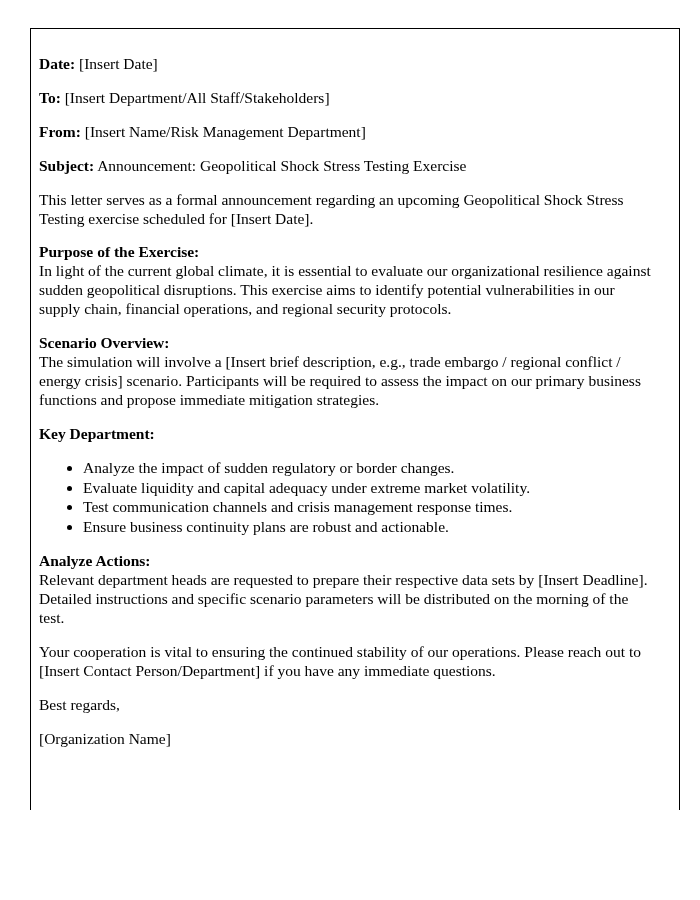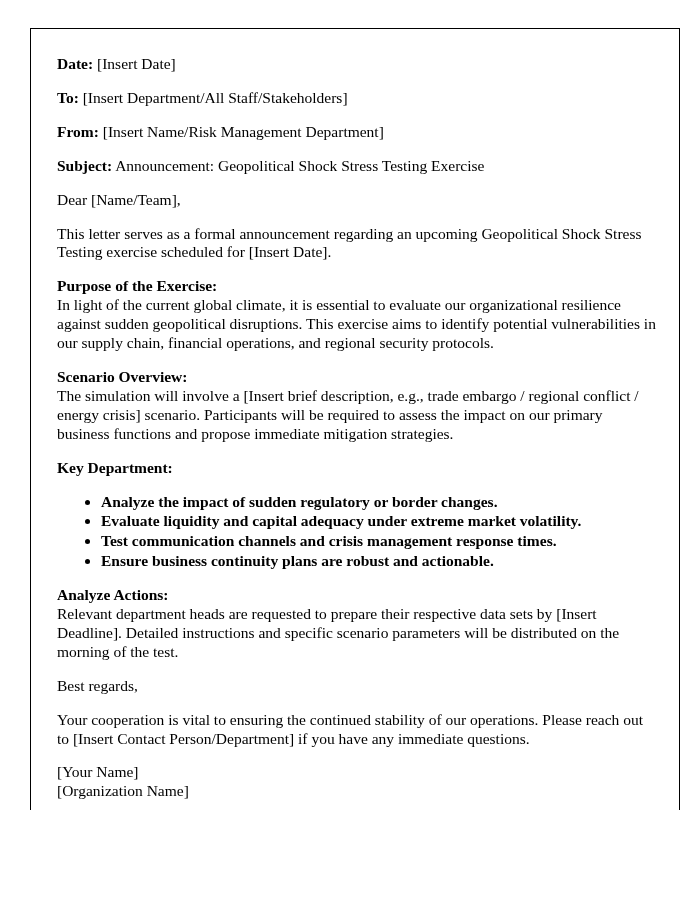--- a/index.html
+++ b/index.html
@@ -11,34 +11,33 @@
     color: #000000;
   }
   .letter-frame {
     position: absolute;
     left: 30px;
     top: 28px;
     width: 650px;
     height: 782px;
     border: 1px solid #000000;
     border-bottom: none;
-    padding: 26px 22px 0 26px;
+    padding: 26px 22px 0 8px;
     font-size: 15.5px;
     line-height: 1.22;
     overflow: hidden;
     background: #ffffff;
   }
   .para { margin-bottom: 15px; }
   .bold { font-weight: bold; }
   .section-heading { font-weight: bold; }
   ul.objectives {
     margin: 8px 0 15px 0;
     padding-left: 44px;
     list-style-type: disc;
-    font-weight: bold;
   }
   ul.objectives li { margin: 0 0 1px 0; }
   .sig-line { display: block; }
 </style>
 </head>
 <body>
 
 <div class="letter-frame">
 
   <p class="para">
@@ -54,21 +53,20 @@
   <p class="para">
     <span class="bold">From:</span>
     <span>[Insert Name/Risk Management Department]</span>
   </p>
 
   <p class="para">
     <span class="bold">Subject:</span>
     <span>Announcement: Geopolitical Shock Stress Testing Exercise</span>
   </p>
 
-  <p class="para">Dear [Name/Team],</p>
 
   <p class="para">This letter serves as a formal announcement regarding an upcoming Geopolitical Shock Stress Testing exercise scheduled for [Insert Date].</p>
 
   <div class="para">
     <div class="section-heading">Purpose of the Exercise:</div>
     <div>In light of the current global climate, it is essential to evaluate our organizational resilience against sudden geopolitical disruptions. This exercise aims to identify potential vulnerabilities in our supply chain, financial operations, and regional security protocols.</div>
   </div>
 
   <div class="para">
     <div class="section-heading">Scenario Overview:</div>
@@ -82,22 +80,21 @@
     <li>Evaluate liquidity and capital adequacy under extreme market volatility.</li>
     <li>Test communication channels and crisis management response times.</li>
     <li>Ensure business continuity plans are robust and actionable.</li>
   </ul>
 
   <div class="para">
     <div class="section-heading">Analyze Actions:</div>
     <div>Relevant department heads are requested to prepare their respective data sets by [Insert Deadline]. Detailed instructions and specific scenario parameters will be distributed on the morning of the test.</div>
   </div>
 
+  <p class="para">Your cooperation is vital to ensuring the continued stability of our operations. Please reach out to [Insert Contact Person/Department] if you have any immediate questions.</p>
+
   <p class="para">Best regards,</p>
 
-  <p class="para">Your cooperation is vital to ensuring the continued stability of our operations. Please reach out to [Insert Contact Person/Department] if you have any immediate questions.</p>
-
   <div class="para">
-    <span class="sig-line">[Your Name]</span>
     <span class="sig-line">[Organization Name]</span>
   </div>
 
 </div>
 
 </body></html>

